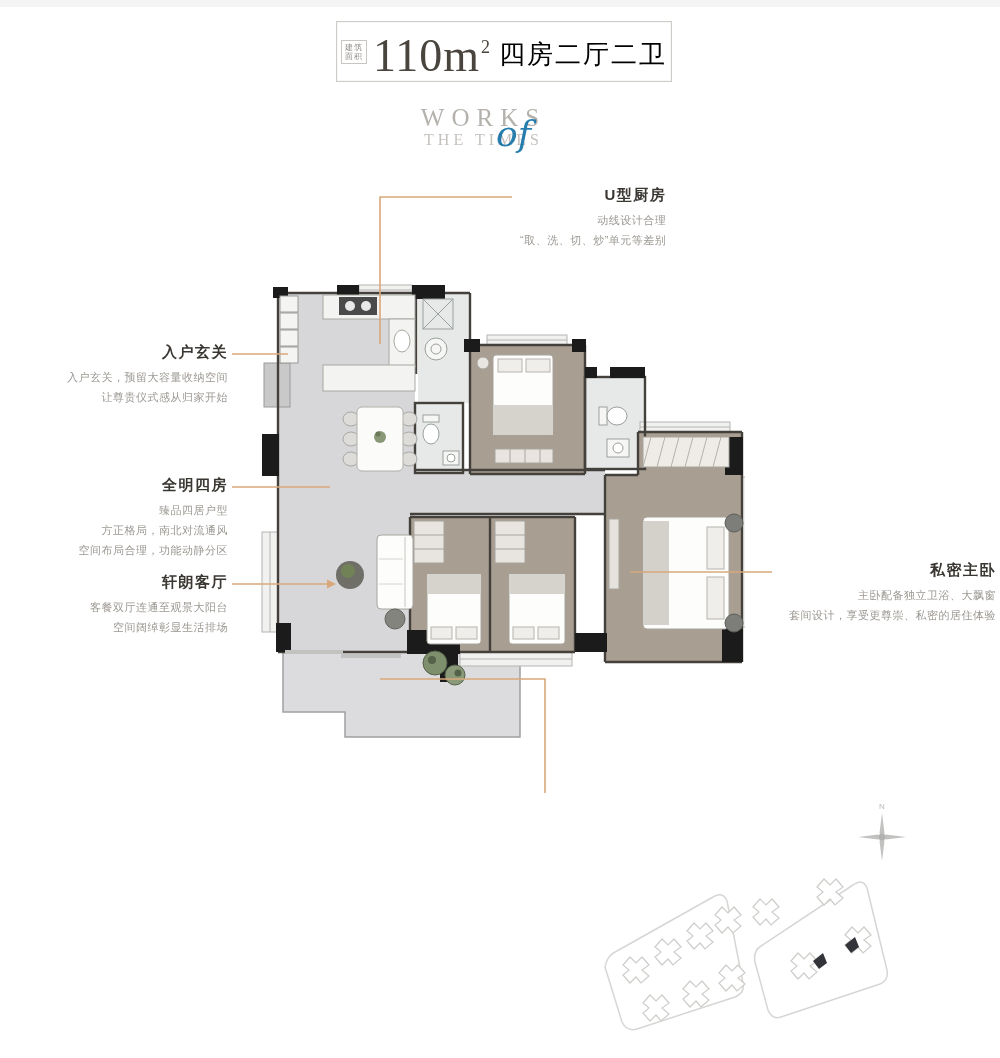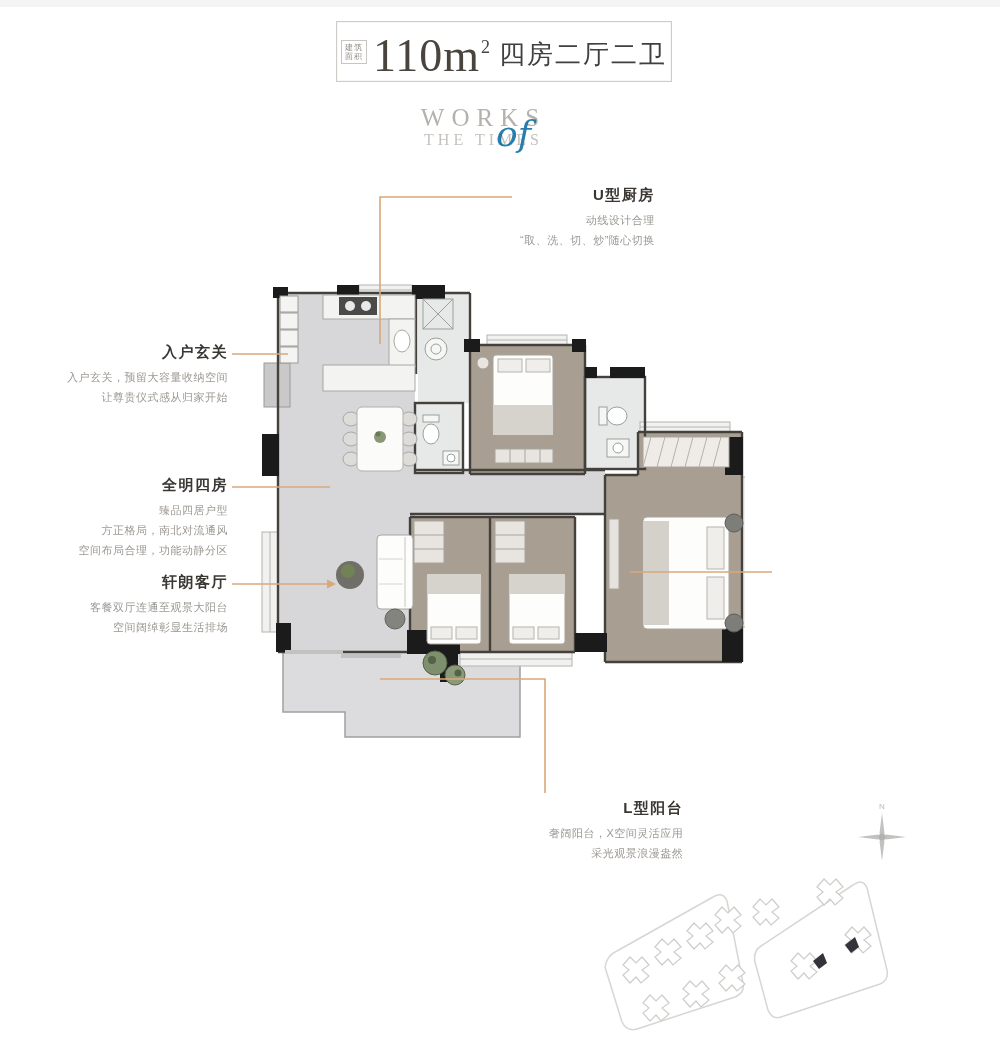--- a/index.html
+++ b/index.html
@@ -15,21 +15,21 @@
     position:absolute;left:336px;top:14px;width:336px;height:61px;
     border:1px solid #cfccc8;box-shadow:inset 0 0 0 1px rgba(0,0,0,0.03);
     display:flex;align-items:center;justify-content:center;background:#fff;
   }
   .area-prefix{display:flex;flex-direction:column;font-size:8px;line-height:9px;
     color:#8e8a85;border:0.5px solid #c9c6c2;padding:2px 3px;margin-right:6px;letter-spacing:1px;}
   .area-number{font-family:"Liberation Serif","DejaVu Serif",serif;font-size:46px;
     color:#49443e;line-height:63px;letter-spacing:1px;}
   .area-number sup{font-size:18px;vertical-align:18px;margin-left:1px;}
   .layout-text{font-family:"Liberation Serif","DejaVu Serif",serif;font-size:26px;
-    color:#404040;margin-left:8px;letter-spacing:2px;padding-top:6px;}
+    color:#000000;margin-left:8px;letter-spacing:2px;padding-top:6px;}
   
   .logo{position:absolute;left:0;top:98px;width:967px;text-align:center;}
   .logo .works{font-family:"Liberation Serif","DejaVu Serif",serif;font-size:25px;
     letter-spacing:7px;color:#b5b1ad;line-height:26px;}
   .logo .times{font-family:"Liberation Serif","DejaVu Serif",serif;font-size:16px;
     letter-spacing:4px;color:#c6c2be;line-height:13px;margin-top:2px;}
   .logo .script{position:absolute;left:496px;top:8px;
     font-family:"DejaVu Serif","Liberation Serif",serif;font-style:italic;
     font-size:36px;color:#0369a1;opacity:.85;}
   
@@ -272,21 +272,21 @@
       <line x1="232" y1="577" x2="328" y2="577"></line>
       <line x1="630" y1="565" x2="772" y2="565"></line>
       <polyline points="380,672 545,672 545,786"></polyline>
     </g>
     <polygon points="336,577 327,572.5 327,581.5" fill="#d9a87a"></polygon>
   </svg>
 
   <div class="callout left-al" style="left:520px;top:179px;">
     <span class="c-title">U型厨房</span>
     <div class="c-line">动线设计合理</div>
-    <div class="c-line">“取、洗、切、炒”随心切换</div>
+    <div class="c-line">“取、洗、切、炒”单元等差别</div>
   </div>
 
   <div class="callout right-al" style="right:772px;top:336px;width:210px;">
     <span class="c-title">入户玄关</span>
     <div class="c-line">入户玄关，预留大容量收纳空间</div>
     <div class="c-line">让尊贵仪式感从归家开始</div>
   </div>
 
   <div class="callout right-al" style="right:772px;top:469px;width:210px;">
     <span class="c-title">全明四房</span>
@@ -294,26 +294,26 @@
     <div class="c-line">方正格局，南北对流通风</div>
     <div class="c-line">空间布局合理，功能动静分区</div>
   </div>
 
   <div class="callout right-al" style="right:772px;top:566px;width:210px;">
     <span class="c-title">轩朗客厅</span>
     <div class="c-line">客餐双厅连通至观景大阳台</div>
     <div class="c-line">空间阔绰彰显生活排场</div>
   </div>
 
-
-  <div class="callout left-al" style="left:549px;top:792px;">
-    <span class="c-title">L型阳台</span>
-    <div class="c-line">奢阔阳台，X空间灵活应用</div>
-    <div class="c-line">采光观景浪漫盎然</div>
-  </div>
+  <div class="callout left-al" style="left:786px;top:554px;width:210px;">
+    <span class="c-title">私密主卧</span>
+    <div class="c-line">主卧配备独立卫浴、大飘窗</div>
+    <div class="c-line">套间设计，享受更尊崇、私密的居住体验</div>
+  </div>
+
 
   <svg class="compass" width="60" height="64" viewBox="0 0 60 64">
     <text x="30" y="10" font-size="8" fill="#b8b8b6" text-anchor="middle">N</text>
     <g fill="#c2c2c0">
       <polygon points="30,14 32.5,34 30,38 27.5,34"></polygon>
       <polygon points="30,62 32.5,42 30,38 27.5,42"></polygon>
       <polygon points="6,38 26,35.5 30,38 26,40.5"></polygon>
       <polygon points="54,38 34,35.5 30,38 34,40.5"></polygon>
     </g>
     <circle cx="30" cy="38" r="3.5" fill="#b2b2b0"></circle>

